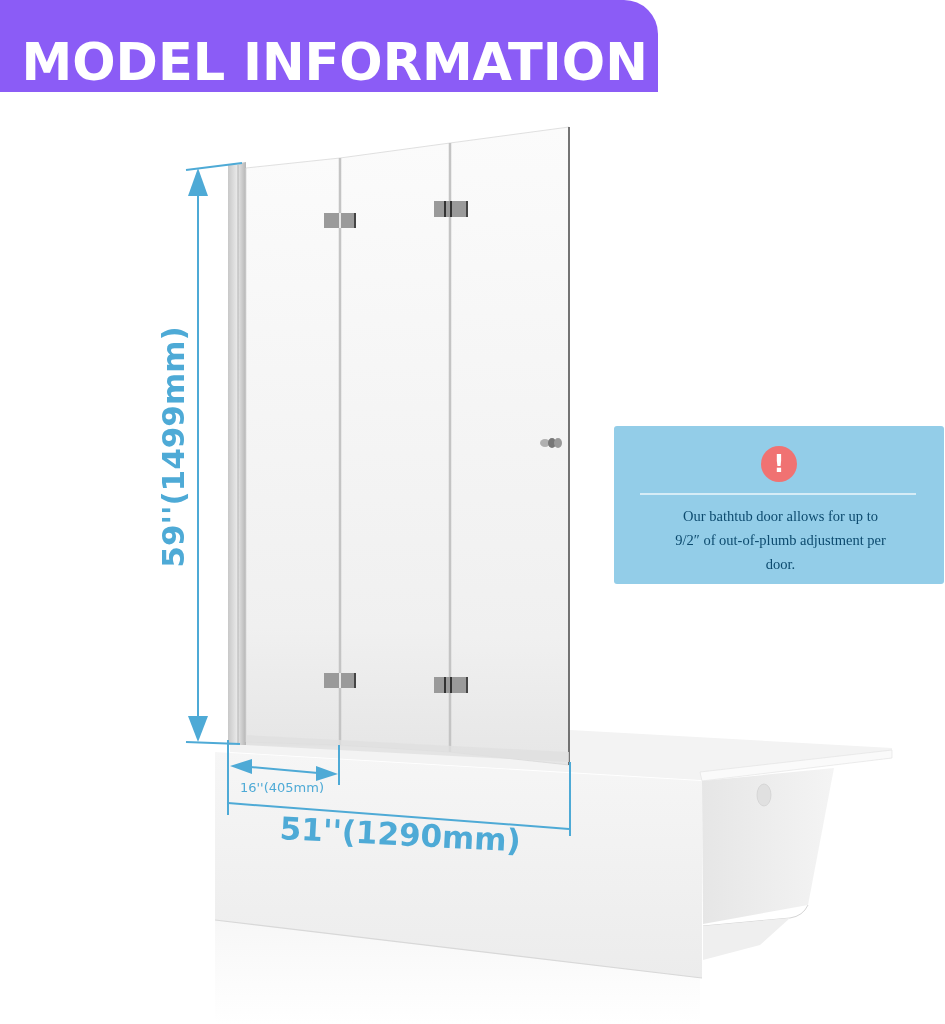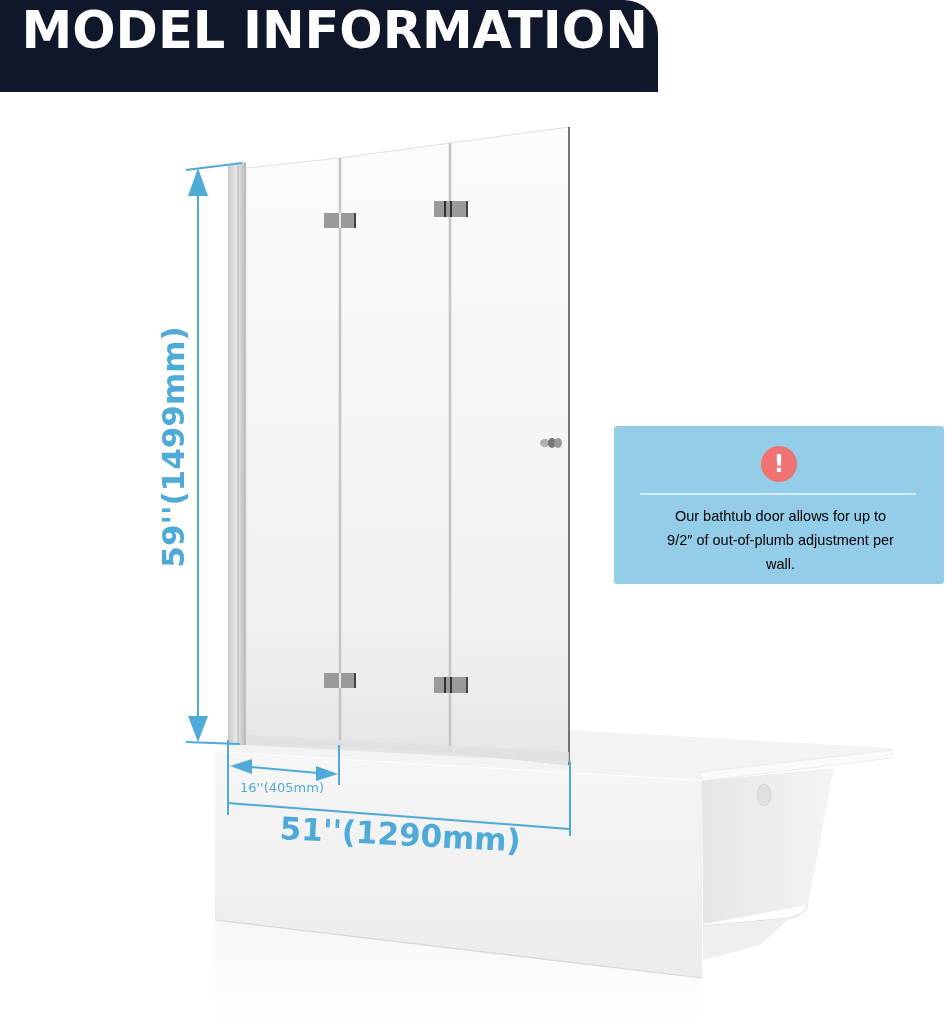--- a/index.html
+++ b/index.html
@@ -1,20 +1,20 @@
 <!DOCTYPE html>
 <html><head>
 <meta charset="utf-8">
 <style>
   html, body { margin: 0; padding: 0; background: #ffffff; }
   body { width: 945px; height: 1024px; position: relative; overflow: hidden; font-family: "DejaVu Sans", sans-serif; }
   .banner {
     position: absolute; left: 0; top: 0; width: 658px; height: 92px;
-    background: #0f172a; border-top-right-radius: 34px;
-    display: flex; align-items: flex-start;
+    background: #8b5cf6; border-top-right-radius: 34px;
+    display: flex; align-items: flex-end;
   }
   .banner-title {
     color: #ffffff; font-weight: bold; font-size: 52px; letter-spacing: 0px;
     padding-left: 22px; font-family: "DejaVu Sans", sans-serif; white-space: nowrap;
     transform: scaleX(0.98); transform-origin: left center;
   }
   .illustration { position: absolute; left: 0; top: 0; width: 945px; height: 1024px; }
   .dim-text { font-family: "DejaVu Sans", sans-serif; fill: #4eaad6; font-weight: bold; }
   .dim-small { font-family: "DejaVu Sans", sans-serif; fill: #4eaad6; font-weight: normal; }
   .note-box {
@@ -25,22 +25,22 @@
     position: absolute; left: 147px; top: 20px; width: 36px; height: 36px;
     border-radius: 50%; background: #f07272; color: #ffffff;
     font-weight: bold; font-size: 24px; line-height: 36px; text-align: center;
     font-family: "DejaVu Sans", sans-serif;
   }
   .note-divider {
     position: absolute; left: 26px; right: 28px; top: 67px; height: 2px; background: #d6ecf6;
   }
   .note-text {
     position: absolute; left: 13px; right: 10px; top: 78px;
-    text-align: center; color: #000000; font-size: 14.5px; line-height: 24px;
-    font-family: Liberation Sans, sans-serif;
+    text-align: center; color: #0c4a6e; font-size: 14.5px; line-height: 24px;
+    font-family: Liberation Serif, serif;
   }
 </style>
 </head>
 <body>
 
 <div class="banner">
   <span class="banner-title">MODEL INFORMATION</span>
 </div>
 
 <svg class="illustration" viewBox="0 0 945 1024" xmlns="http://www.w3.org/2000/svg">
@@ -161,15 +161,15 @@
   </g>
   <text class="dim-text" x="279" y="845" font-size="31" transform="rotate(3,396,845)">51''(1290mm)</text>
 </svg>
 
 <div class="note-box">
   <div class="note-icon">!</div>
   <div class="note-divider"></div>
   <div class="note-text">
     <div>Our bathtub door allows for up to</div>
     <div>9/2″ of out-of-plumb adjustment per</div>
-    <div>wall.</div>
+    <div>door.</div>
   </div>
 </div>
 
 </body></html>

